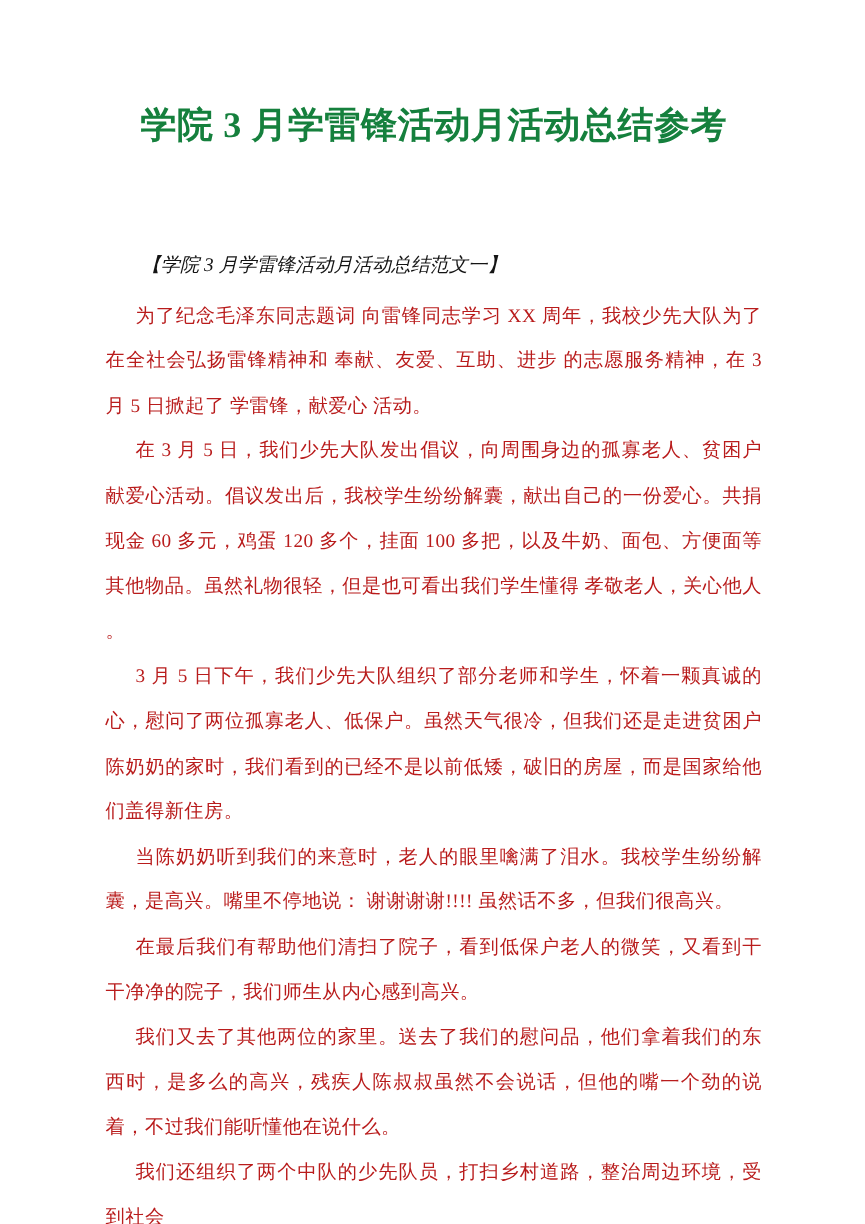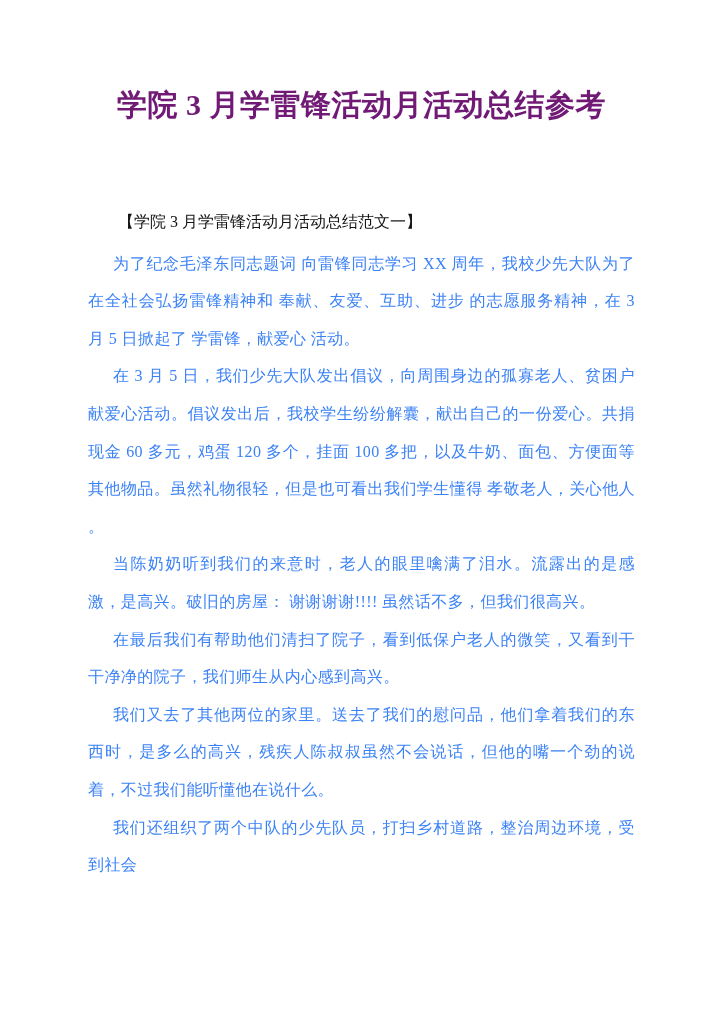--- a/index.html
+++ b/index.html
@@ -19,54 +19,56 @@
     background: #ffffff;
     padding: 0 86px 0 88px;
   }
   .doc-title {
     padding-top: 85px;
     font-size: 30px;
     font-weight: bold;
     line-height: 40px;
     text-align: center;
     letter-spacing: 0.5px;
-    color: #701a75;
+    color: #15803d;
     font-family: "Liberation Serif", "DejaVu Serif", serif;
   }
   .section-heading {
     margin-top: 78px;
     margin-bottom: 4px;
     font-size: 16px;
     line-height: 37.6px;
     text-indent: 30px;
     color: #141414;
+    font-style: italic;
   }
   .doc-paragraph {
     font-size: 16px;
     line-height: 37.6px;
     text-indent: 25px;
     text-align: justify;
     letter-spacing: 0.4px;
-    color: #3b82f6;
+    color: #b91c1c;
     word-break: break-all;
   }
 </style>
 </head>
 <body>
 
 <div class="page">
   <h1 class="doc-title">学院 3 月学雷锋活动月活动总结参考</h1>
 
   <div class="section-heading">【学院 3 月学雷锋活动月活动总结范文一】</div>
 
   <div class="doc-paragraph">为了纪念毛泽东同志题词 向雷锋同志学习 XX 周年，我校少先大队为了在全社会弘扬雷锋精神和 奉献、友爱、互助、进步 的志愿服务精神，在 3 月 5 日掀起了 学雷锋，献爱心 活动。</div>
 
   <div class="doc-paragraph">在 3 月 5 日，我们少先大队发出倡议，向周围身边的孤寡老人、贫困户献爱心活动。倡议发出后，我校学生纷纷解囊，献出自己的一份爱心。共捐现金 60 多元，鸡蛋 120 多个，挂面 100 多把，以及牛奶、面包、方便面等其他物品。虽然礼物很轻，但是也可看出我们学生懂得 孝敬老人，关心他人 。</div>
 
+  <div class="doc-paragraph">3 月 5 日下午，我们少先大队组织了部分老师和学生，怀着一颗真诚的心，慰问了两位孤寡老人、低保户。虽然天气很冷，但我们还是走进贫困户陈奶奶的家时，我们看到的已经不是以前低矮，破旧的房屋，而是国家给他们盖得新住房。</div>
 
-  <div class="doc-paragraph">当陈奶奶听到我们的来意时，老人的眼里噙满了泪水。流露出的是感激，是高兴。破旧的房屋：  谢谢谢谢!!!! 虽然话不多，但我们很高兴。</div>
+  <div class="doc-paragraph">当陈奶奶听到我们的来意时，老人的眼里噙满了泪水。我校学生纷纷解囊，是高兴。嘴里不停地说：  谢谢谢谢!!!! 虽然话不多，但我们很高兴。</div>
 
   <div class="doc-paragraph">在最后我们有帮助他们清扫了院子，看到低保户老人的微笑，又看到干干净净的院子，我们师生从内心感到高兴。</div>
 
   <div class="doc-paragraph">我们又去了其他两位的家里。送去了我们的慰问品，他们拿着我们的东西时，是多么的高兴，残疾人陈叔叔虽然不会说话，但他的嘴一个劲的说着，不过我们能听懂他在说什么。</div>
 
   <div class="doc-paragraph">我们还组织了两个中队的少先队员，打扫乡村道路，整治周边环境，受到社会</div>
 </div>
 
 </body></html>

